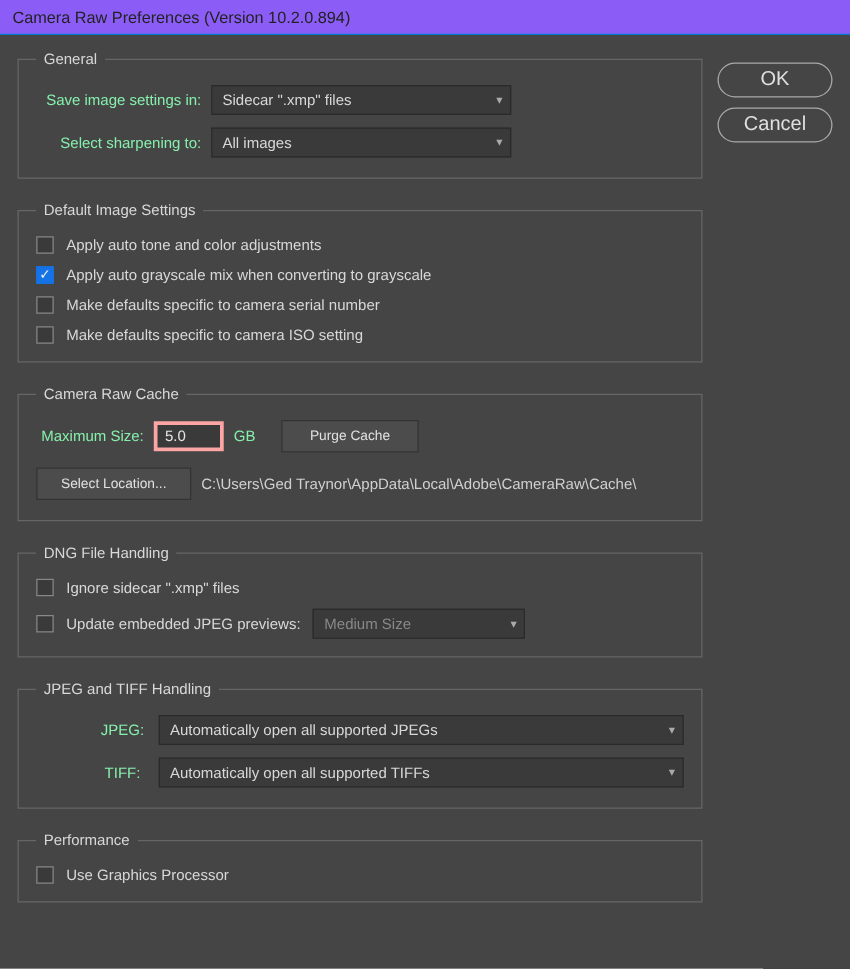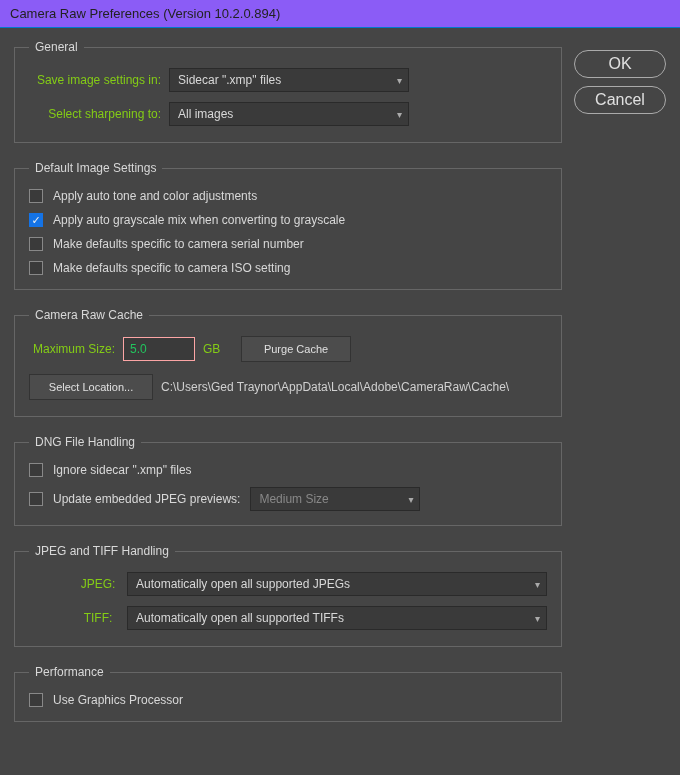--- a/index.html
+++ b/index.html
@@ -90,39 +90,39 @@
     font-size: 11px;
     line-height: 1;
   }
   .checkbox.checked {
     background: #1473e6;
     border-color: #1473e6;
   }
   .check-row { display: flex; align-items: center; gap: 10px; margin-bottom: 10px; color: #d8d8d8; }
   .check-row:last-child { margin-bottom: 0; text-align: center; }
   .text-input {
-    width: 72px; height: 24px;
+    width: 56px; height: 24px;
     background: #3a3a3a;
-    border: 1px solid #fca5a5;
-    color: #22c55e;
+    border: 3px solid #fca5a5;
+    color: #e5e5e5;
     padding: 0 6px;
     display: flex; align-items: center;
   }
   .small-btn {
     height: 26px;
     padding: 0 16px;
     background: #4c4c4c;
     border: 1px solid #333;
     color: #e0e0e0;
     display: flex; align-items: center; justify-content: center;
     cursor: pointer;
     font-size: 11px;
   }
   .path-text { color: #d0d0d0; font-size: 12px; }
-  .lbl { color: #84cc16; }
+  .lbl { color: #86efac; }
   .jpeg-row .lbl-fixed { width: 42px; text-align: center; margin-left: 48px; }
 </style>
 </head>
 <body>
 
 <div class="titlebar">
   <span>Camera Raw Preferences  (Version 10.2.0.894)</span>
 </div>
 
 <div class="winbody">

